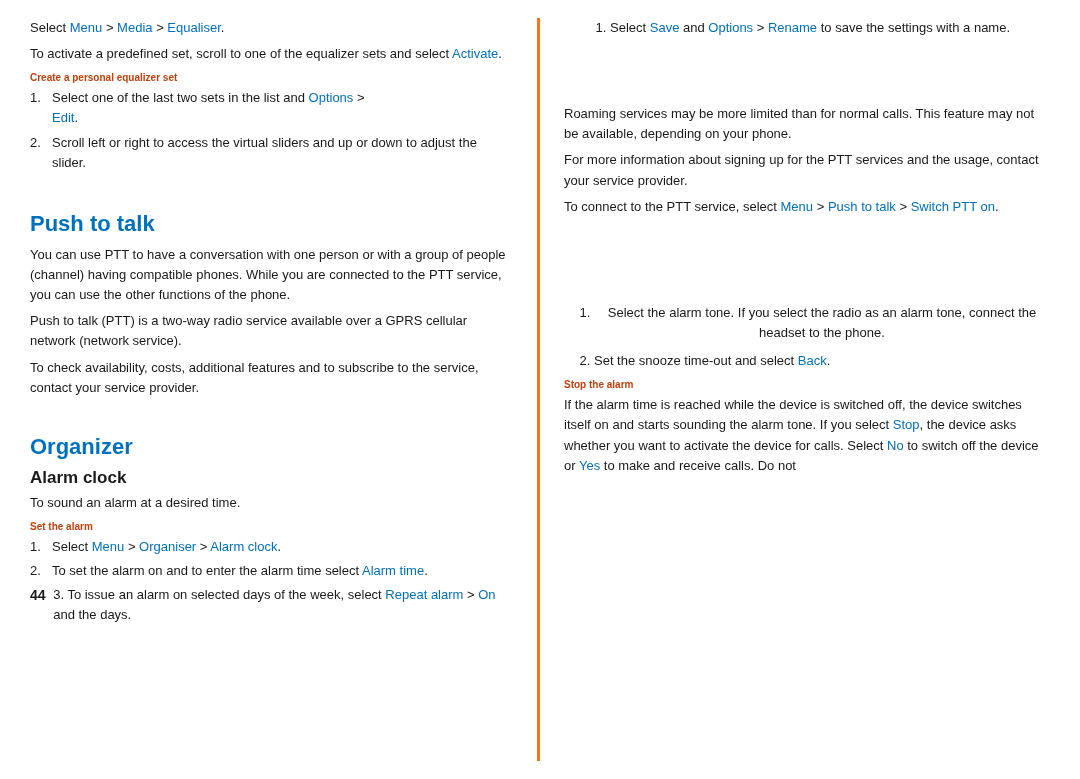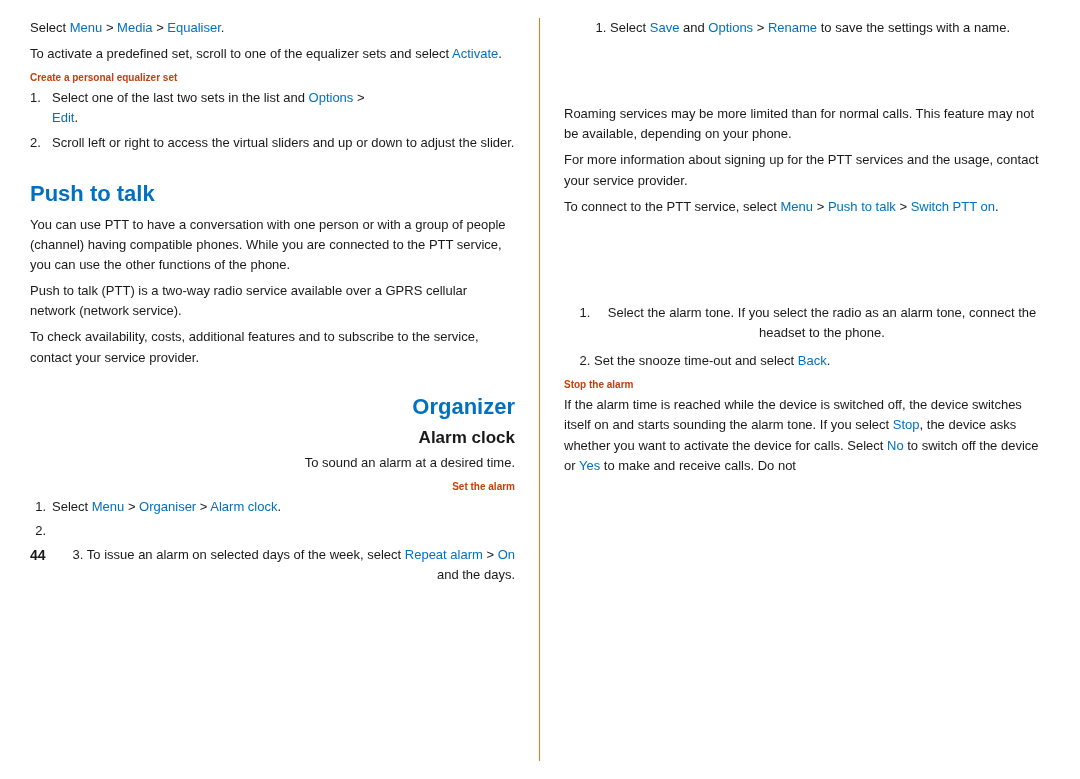--- a/index.html
+++ b/index.html
@@ -22,24 +22,24 @@
       display: flex;
       width: 1080px;
       height: 779px;
       padding: 18px 30px 18px 30px;
       gap: 0;
     }
 
     .left-column {
       width: 510px;
       padding-right: 24px;
-      border-right: 1px solid #f97316;
+      border-right: 3px solid #f97316;
       display: flex;
       flex-direction: column;
-      gap: 0;
+      gap: 10px;
     }
 
     .right-column {
       width: 510px;
       padding-left: 24px;
       display: flex;
       flex-direction: column;
       gap: 0;
     }
 
@@ -102,21 +102,20 @@
     .top-section {
       margin-bottom: 4px;
     }
 
     .push-to-talk-section {
       margin-top: 8px;
     }
 
     .organizer-section {
       margin-top: 10px;
-      text-align: right;
     }
 
     .alarm-clock-section {
       margin-top: 4px;
     }
   </style>
 </head>
 <body>
 
 <div class="page-container">
@@ -156,20 +155,21 @@
         <h3 class="sub-header-black" style="font-size:17px; font-weight:bold; color:#1a1a1a; margin-bottom:5px;">Alarm clock</h3>
         <p class="body-text">To sound an alarm at a desired time.</p>
         <p class="sub-header-black">Set the alarm</p>
         <ol class="numbered-list">
           <li>
             <span class="num">1.</span>
             <span>Select <a class="blue-link">Menu</a> &gt; <a class="blue-link">Organiser</a> &gt; <a class="blue-link">Alarm clock</a>.</span>
           </li>
           <li>
             <span class="num">2.</span>
+            <span>To set the alarm on and to enter the alarm time select <a class="blue-link">Alarm time</a>.</span>
           </li>
           <li>
             <span class="num"><span class="page-num">44</span></span>
             <span>3. To issue an alarm on selected days of the week, select <a class="blue-link">Repeat alarm</a> &gt; <a class="blue-link">On</a> and the days.</span>
           </li>
         </ol>
       </div>
     </div>
 
   </div>

